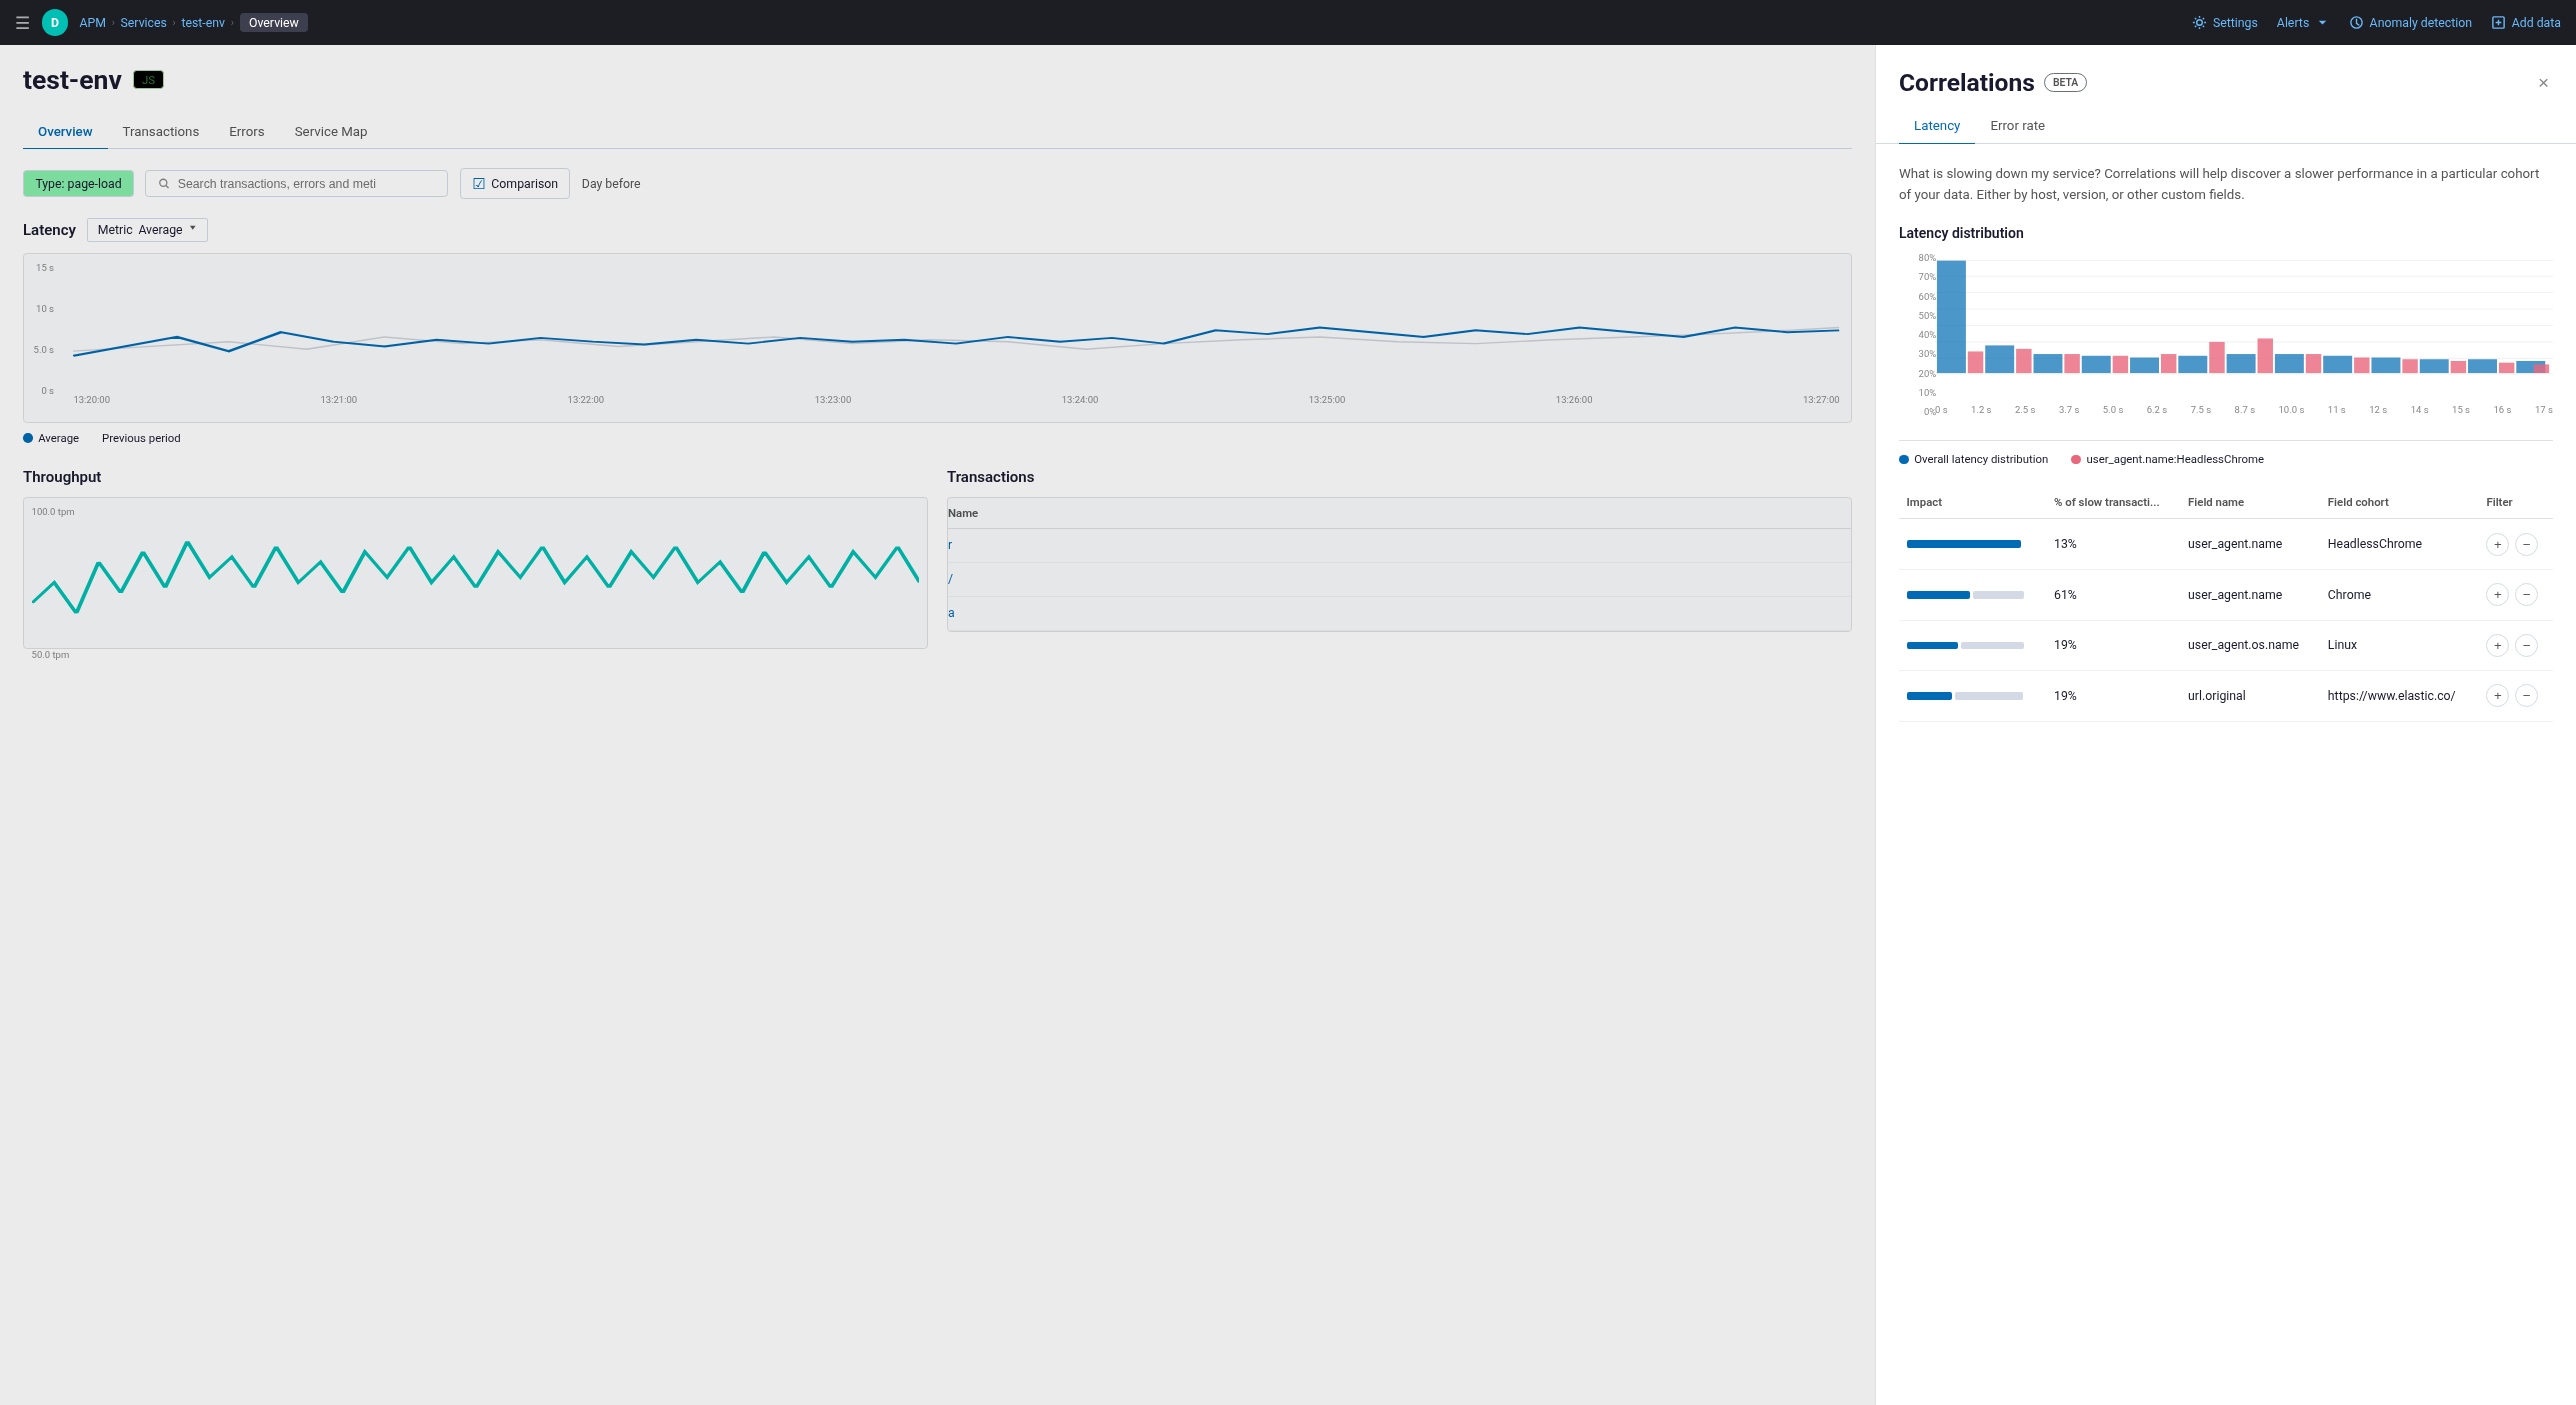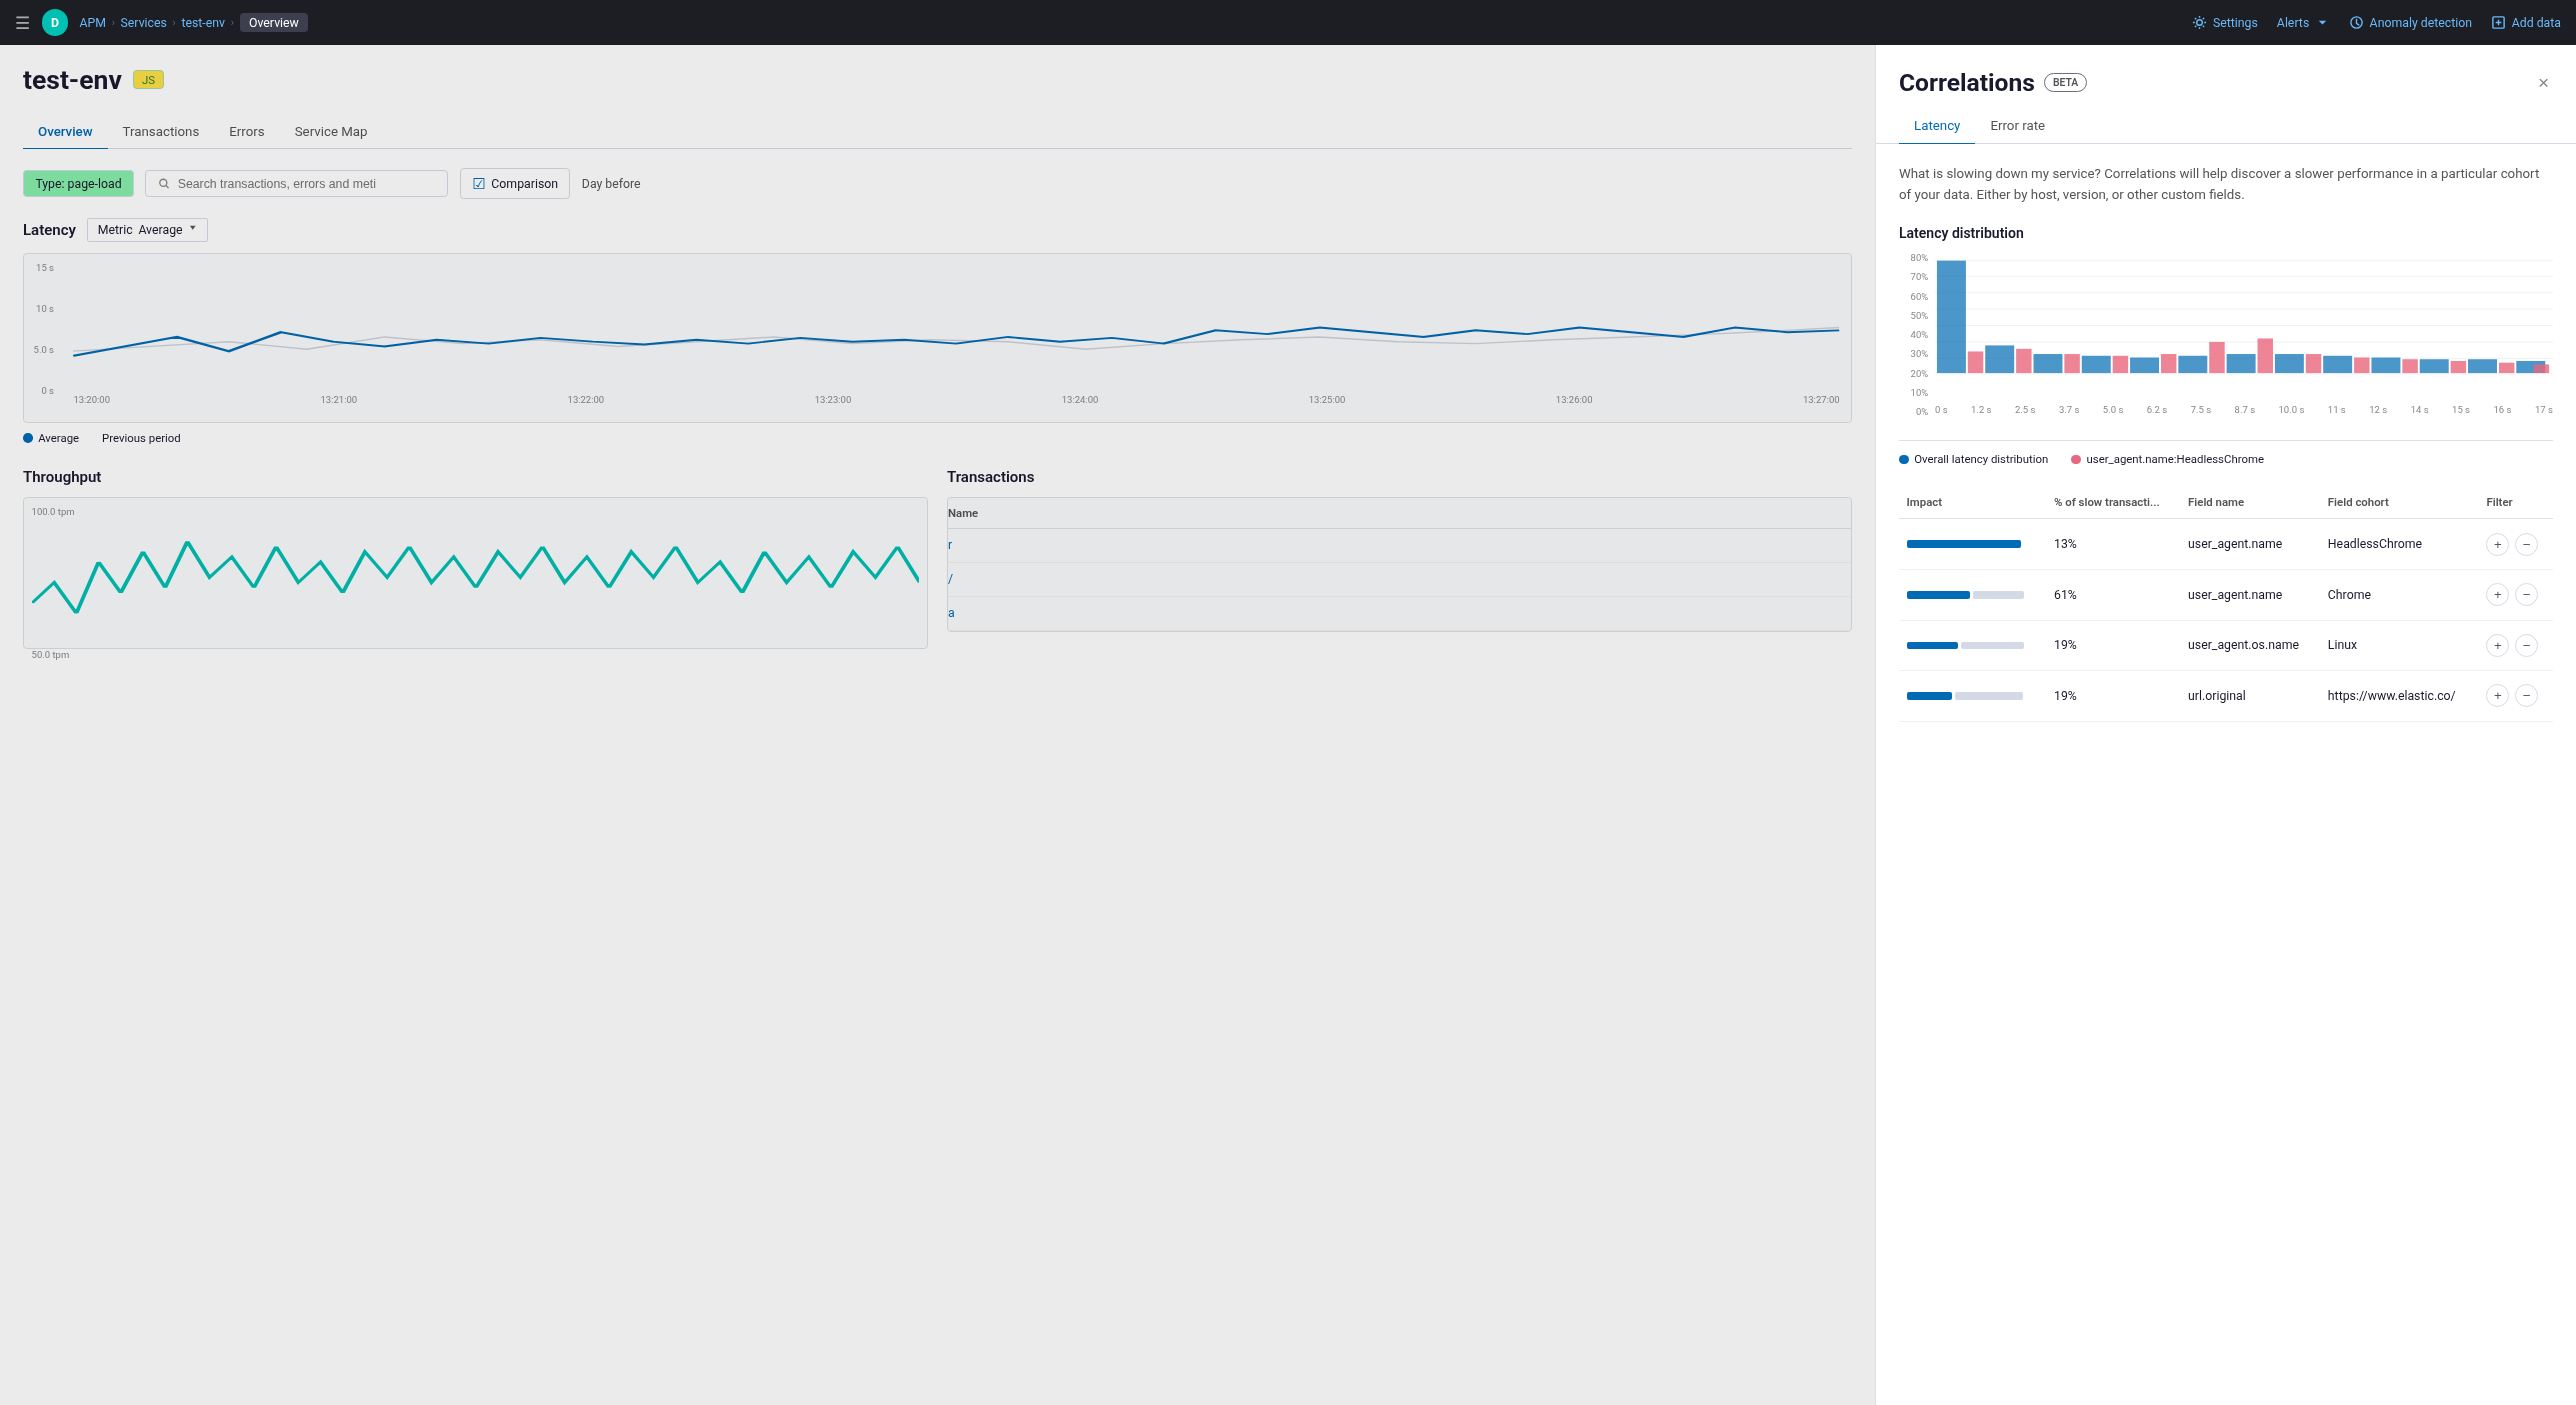--- a/index.html
+++ b/index.html
@@ -38,21 +38,21 @@
     
     .right-panel {
       width: 701px; background: #fff; border-left: 0.9px solid #e0e0e0;
       overflow-y: auto; padding: 0; position: relative; flex-shrink: 0;
     }
 
     
     .service-title { display: flex; align-items: center; gap: 11.4px; margin-bottom: 19px; }
     .service-name { font-size: 26.5px; font-weight: 700; }
     .service-badge {
-      font-size: 11.4px; background: #fde047; color: #2e7d32;
+      font-size: 11.4px; background: #000000; color: #2e7d32;
       border: 0.9px solid #a5d6a7; border-radius: 3.8px; padding: 1.9px 7.6px;
     }
 
     .tabs { display: flex; gap: 0; border-bottom: 0.9px solid #d3dae6; margin-bottom: 19px; }
     .tab {
       padding: 9.5px 15px; cursor: pointer; font-size: 13.3px; color: #555;
       border-bottom: 1.9px solid transparent; margin-bottom: -0.9px;
     }
     .tab.active { color: #006bb4; border-bottom: 1.9px solid #006bb4; font-weight: 500; }
 
@@ -347,21 +347,21 @@
     </div>
 
     <div class="panel-content">
 
       <p class="panel-description">What is slowing down my service? Correlations will help discover a slower performance in a particular cohort of your data. Either by host, version, or other custom fields.</p>
 
       <div class="dist-title">Latency distribution</div>
 
       <div class="dist-chart-area">
 
-        <div style="position:absolute; left:0; top:0; bottom:23px; width:33px; display:flex; flex-direction:column; justify-content:space-between; font-size:9.5px; color:#888; text-align:right; padding-right:3.8px;">
+        <div style="position:absolute; left:8px; top:0; bottom:23px; width:33px; display:flex; flex-direction:column; justify-content:space-between; font-size:9.5px; color:#888; text-align:right; padding-right:3.8px;">
           <span>80%</span>
           <span>70%</span>
           <span>60%</span>
           <span>50%</span>
           <span>40%</span>
           <span>30%</span>
           <span>20%</span>
           <span>10%</span>
           <span>0%</span>
         </div>

